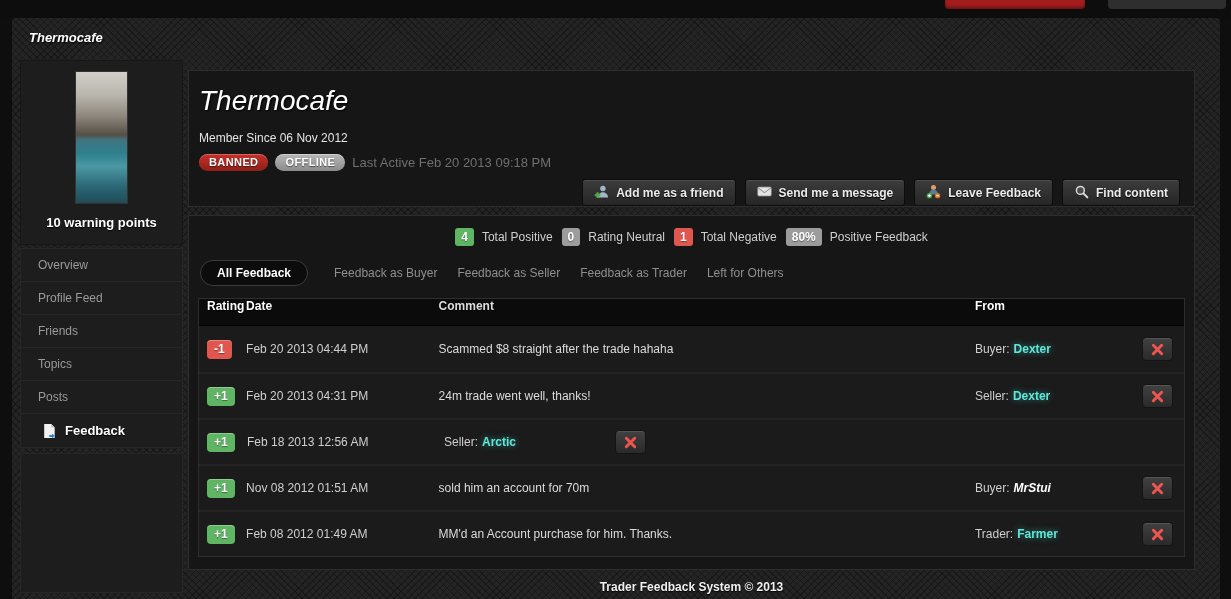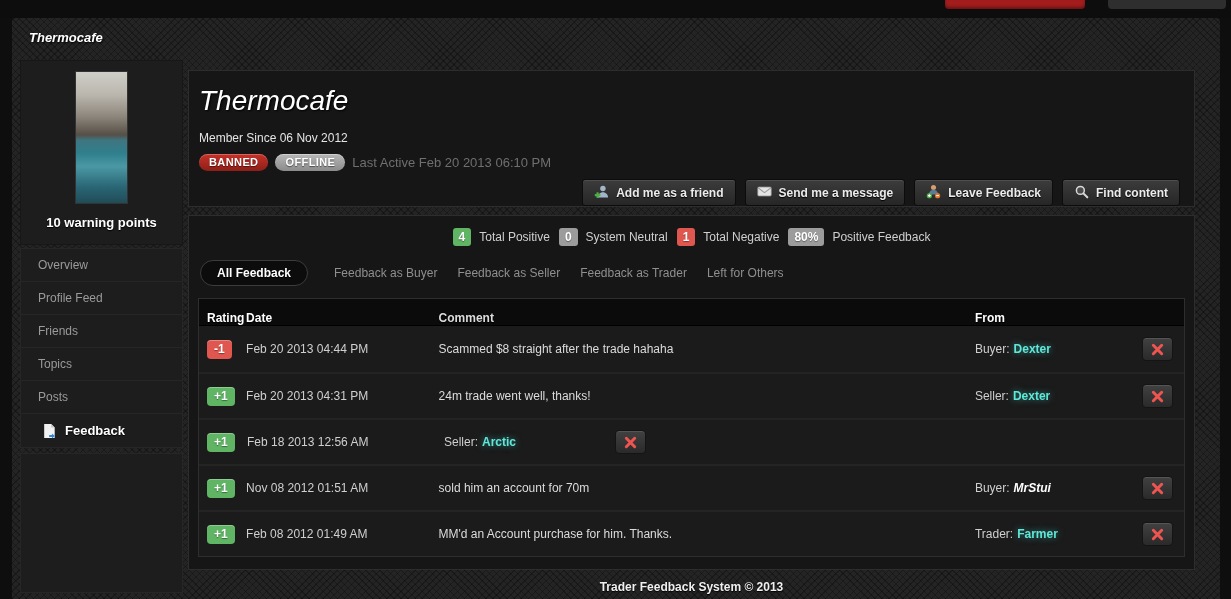--- a/index.html
+++ b/index.html
@@ -68,21 +68,21 @@
     padding:4px 0 8px; font-size:12px; color:#cfcfcf; }
   .sum-item { display:flex; align-items:center; gap:8px; }
   .sum-badge { color:#fff; font-weight:bold; font-size:12px; padding:2px 6px; border-radius:3px;
     text-shadow:0 1px 1px rgba(0,0,0,.4); }
   .tabs-row { display:flex; align-items:center; gap:20px; padding:6px 2px 12px; }
   .tab { color:#8f8f8f; font-size:12px; cursor:pointer; text-decoration:none; }
   .tab.active { background:#0c0c0c; border:1px solid #3c3c3c; border-radius:14px; padding:5px 16px;
     color:#fff; font-weight:bold; margin-right:6px; text-shadow:0 1px 1px #000; }
 
   .ftable { border:1px solid #2e2e2e; }
-  .thead { display:flex; background:#0b0b0b; height:27px; align-items:flex-end;
+  .thead { display:flex; background:#0b0b0b; height:27px; align-items:flex-start;
     color:#fff; font-size:12px; font-weight:bold; border-bottom:1px solid #000; text-shadow:0 1px 1px #000; }
   .trow { display:flex; align-items:center; height:46px; background:#1b1b1b; font-size:12px; color:#cfcfcf; }
   .trow + .trow { border-top:2px solid #242424; }
   .c-rating { width:48px; padding-left:8px; }
   .c-date { width:197px; }
   .c-comment { width:549px; color:#dcdcdc; }
   .c-from { width:159px; }
   .c-action { width:55px; display:flex; justify-content:center; }
   .thead .c-rating { padding-left:8px; }
   .rate-badge { display:inline-block; color:#fff; font-weight:bold; font-size:12px;
@@ -157,21 +157,21 @@
     </div>
 
     <div class="main">
 
       <div class="panel profile-panel">
         <h1 class="profile-title">Thermocafe</h1>
         <div class="member-since">Member Since 06 Nov 2012</div>
         <div class="status-row">
           <span class="pill banned">BANNED</span>
           <span class="pill offline">OFFLINE</span>
-          <span class="last-active">Last Active Feb 20 2013 06:10 PM</span>
+          <span class="last-active">Last Active Feb 20 2013 09:18 PM</span>
         </div>
         <div class="actions-row">
             <button class="action-btn">
     <span class="btn-icon"><svg width="15" height="15" viewBox="0 0 16 16">
     <circle cx="9.5" cy="4.8" r="2.9" fill="#a3b6c9"></circle>
     <path d="M4 14.5c0-3.1 2.4-5.6 5.5-5.6s5.5 2.5 5.5 5.6z" fill="#a3b6c9"></path>
     <g fill="#4fae43">
                     <rect x="0.8" y="10.6" width="6" height="2.4" rx="0.6"></rect>
                     <rect x="2.6" y="8.8" width="2.4" height="6" rx="0.6"></rect>
                   </g>
@@ -207,21 +207,21 @@
       </div>
 
       <div class="panel feedback-panel">
         <div class="summary-row">
             <div class="sum-item">
     <span class="sum-badge" style="background: rgb(95, 181, 100);">4</span>
     <span class="sum-label">Total Positive</span>
   </div>
             <div class="sum-item">
     <span class="sum-badge" style="background: rgb(156, 156, 156);">0</span>
-    <span class="sum-label">System Neutral</span>
+    <span class="sum-label">Rating Neutral</span>
   </div>
             <div class="sum-item">
     <span class="sum-badge" style="background: rgb(223, 87, 79);">1</span>
     <span class="sum-label">Total Negative</span>
   </div>
             <div class="sum-item">
     <span class="sum-badge" style="background: rgb(156, 156, 156);">80%</span>
     <span class="sum-label">Positive Feedback</span>
   </div>
           </div>

